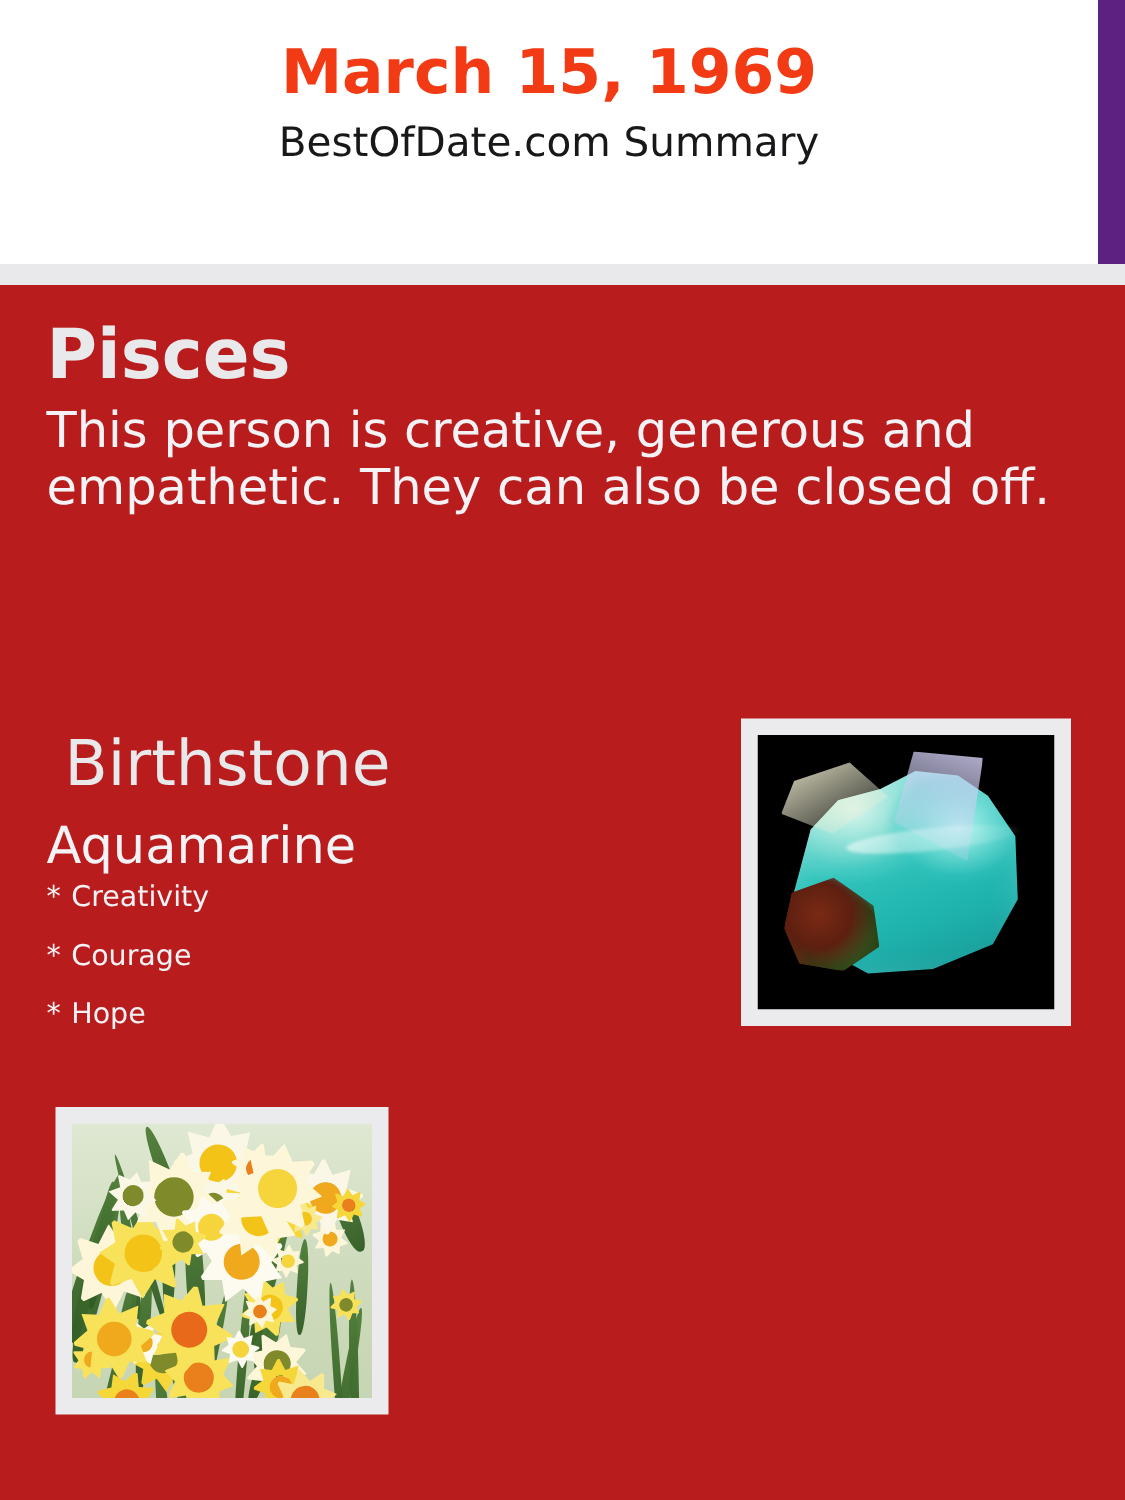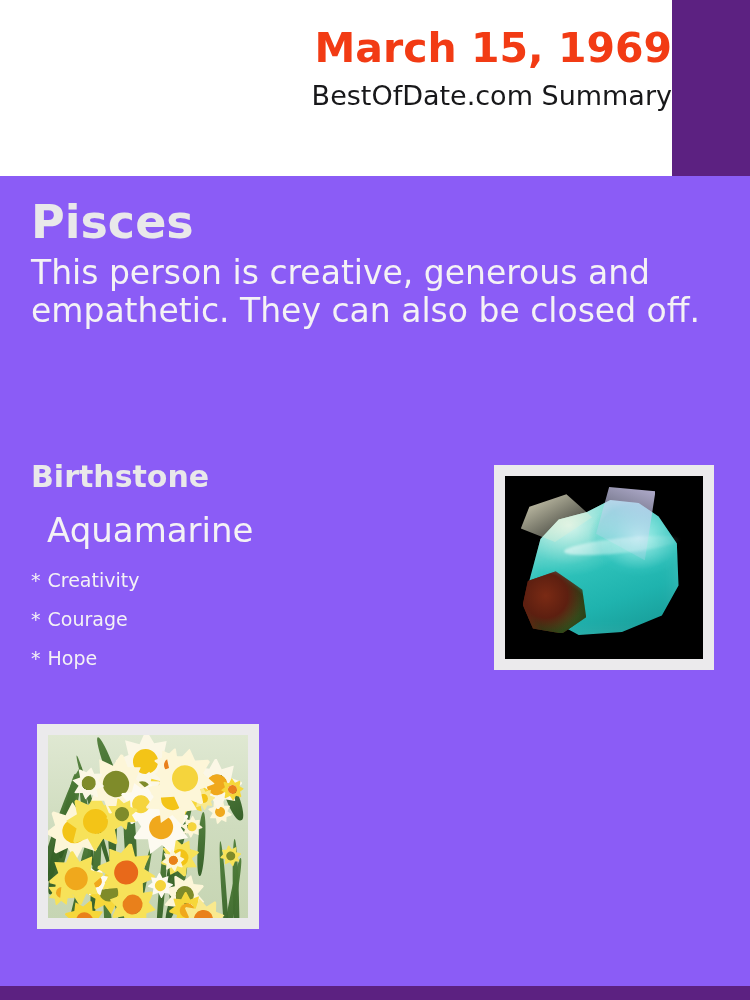--- a/index.html
+++ b/index.html
@@ -19,25 +19,25 @@
     width: 750px;
     height: 1000px;
     background: #5c2181;
   }
 
   
   .header {
     position: absolute;
     left: 0;
     top: 0;
-    width: 672px;
+    width: 732px;
     height: 176px;
     background: #ffffff;
     box-sizing: border-box;
-    text-align: right;
+    text-align: center;
   }
   .header-date {
     margin: 0;
     padding-top: 26px;
     font-size: 41px;
     font-weight: bold;
     line-height: 1.12;
     color: #f23b14;
     letter-spacing: 0px;
   }
@@ -63,24 +63,24 @@
     top: 176px;
     width: 750px;
     height: 14px;
     background: #e9e8ea;
   }
 
   
   .body-panel {
     position: absolute;
     left: 0;
-    top: 176px;
+    top: 190px;
     width: 750px;
     height: 810px;
-    background: #8b5cf6;
+    background: #b91c1c;
   }
 
   
   .zodiac {
     position: absolute;
     left: 31px;
     top: 22px;
     width: 690px;
   }
   .zodiac-name {
@@ -101,28 +101,28 @@
   }
 
   
   .stone-text {
     position: absolute;
     left: 31px;
     top: 285px;
     width: 440px;
   }
   .section-title {
-    margin: 0;
-    font-size: 30px;
-    font-weight: bold;
+    margin: 12px;
+    font-size: 42px;
+    font-weight: normal;
     line-height: 1.05;
     color: #e9e8ea;
   }
   .section-sub {
-    margin: 16px;
+    margin: 0;
     padding-top: 2px;
     font-size: 34px;
     font-weight: normal;
     line-height: 1.12;
     color: #f4f2f5;
   }
   .trait-list {
     margin: 0;
     padding: 6px 0 0 0;
     list-style: none;

